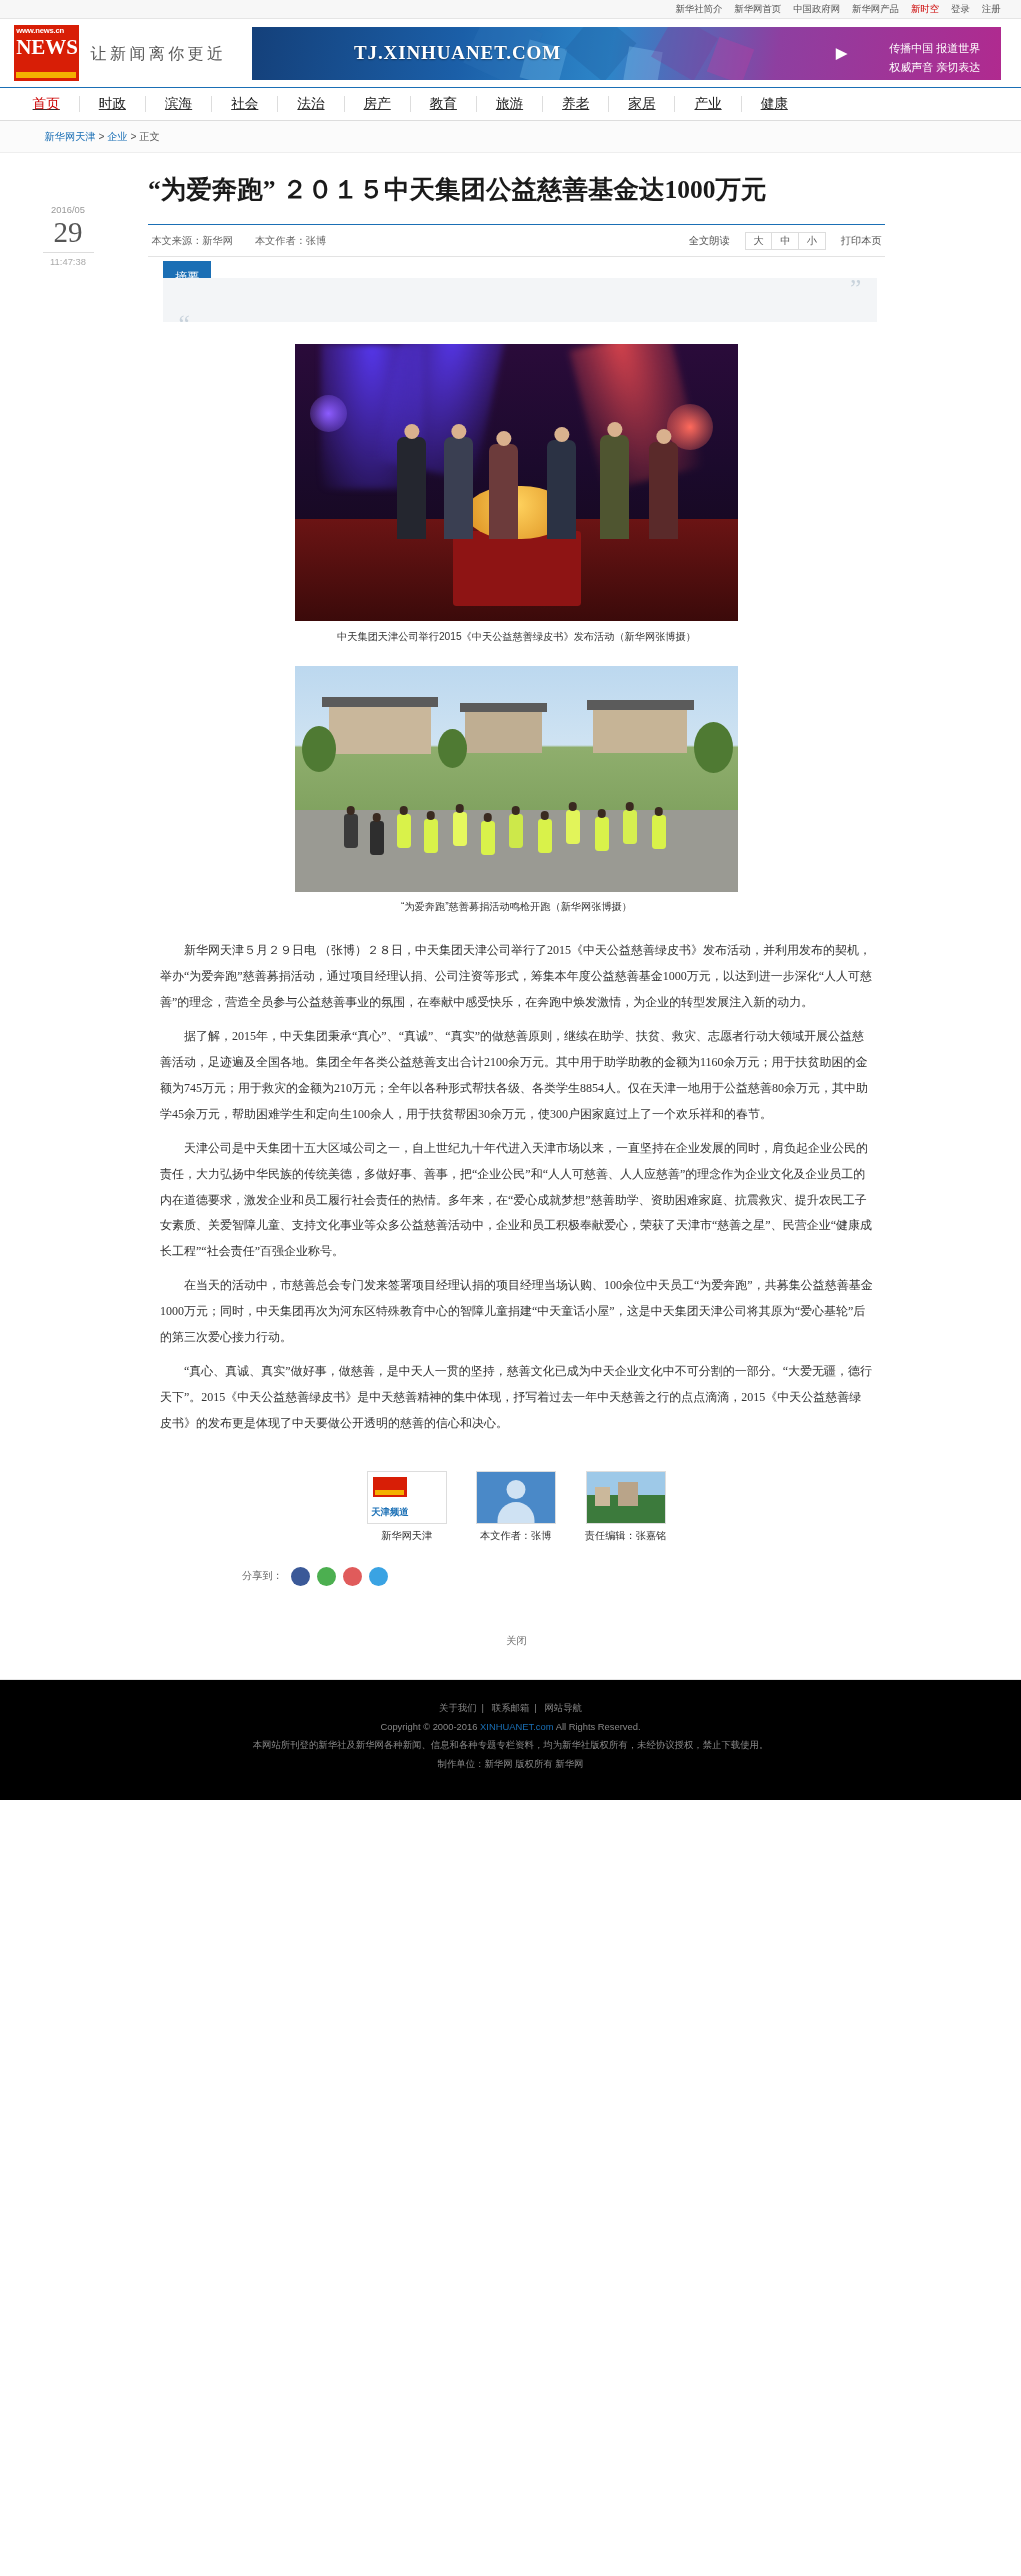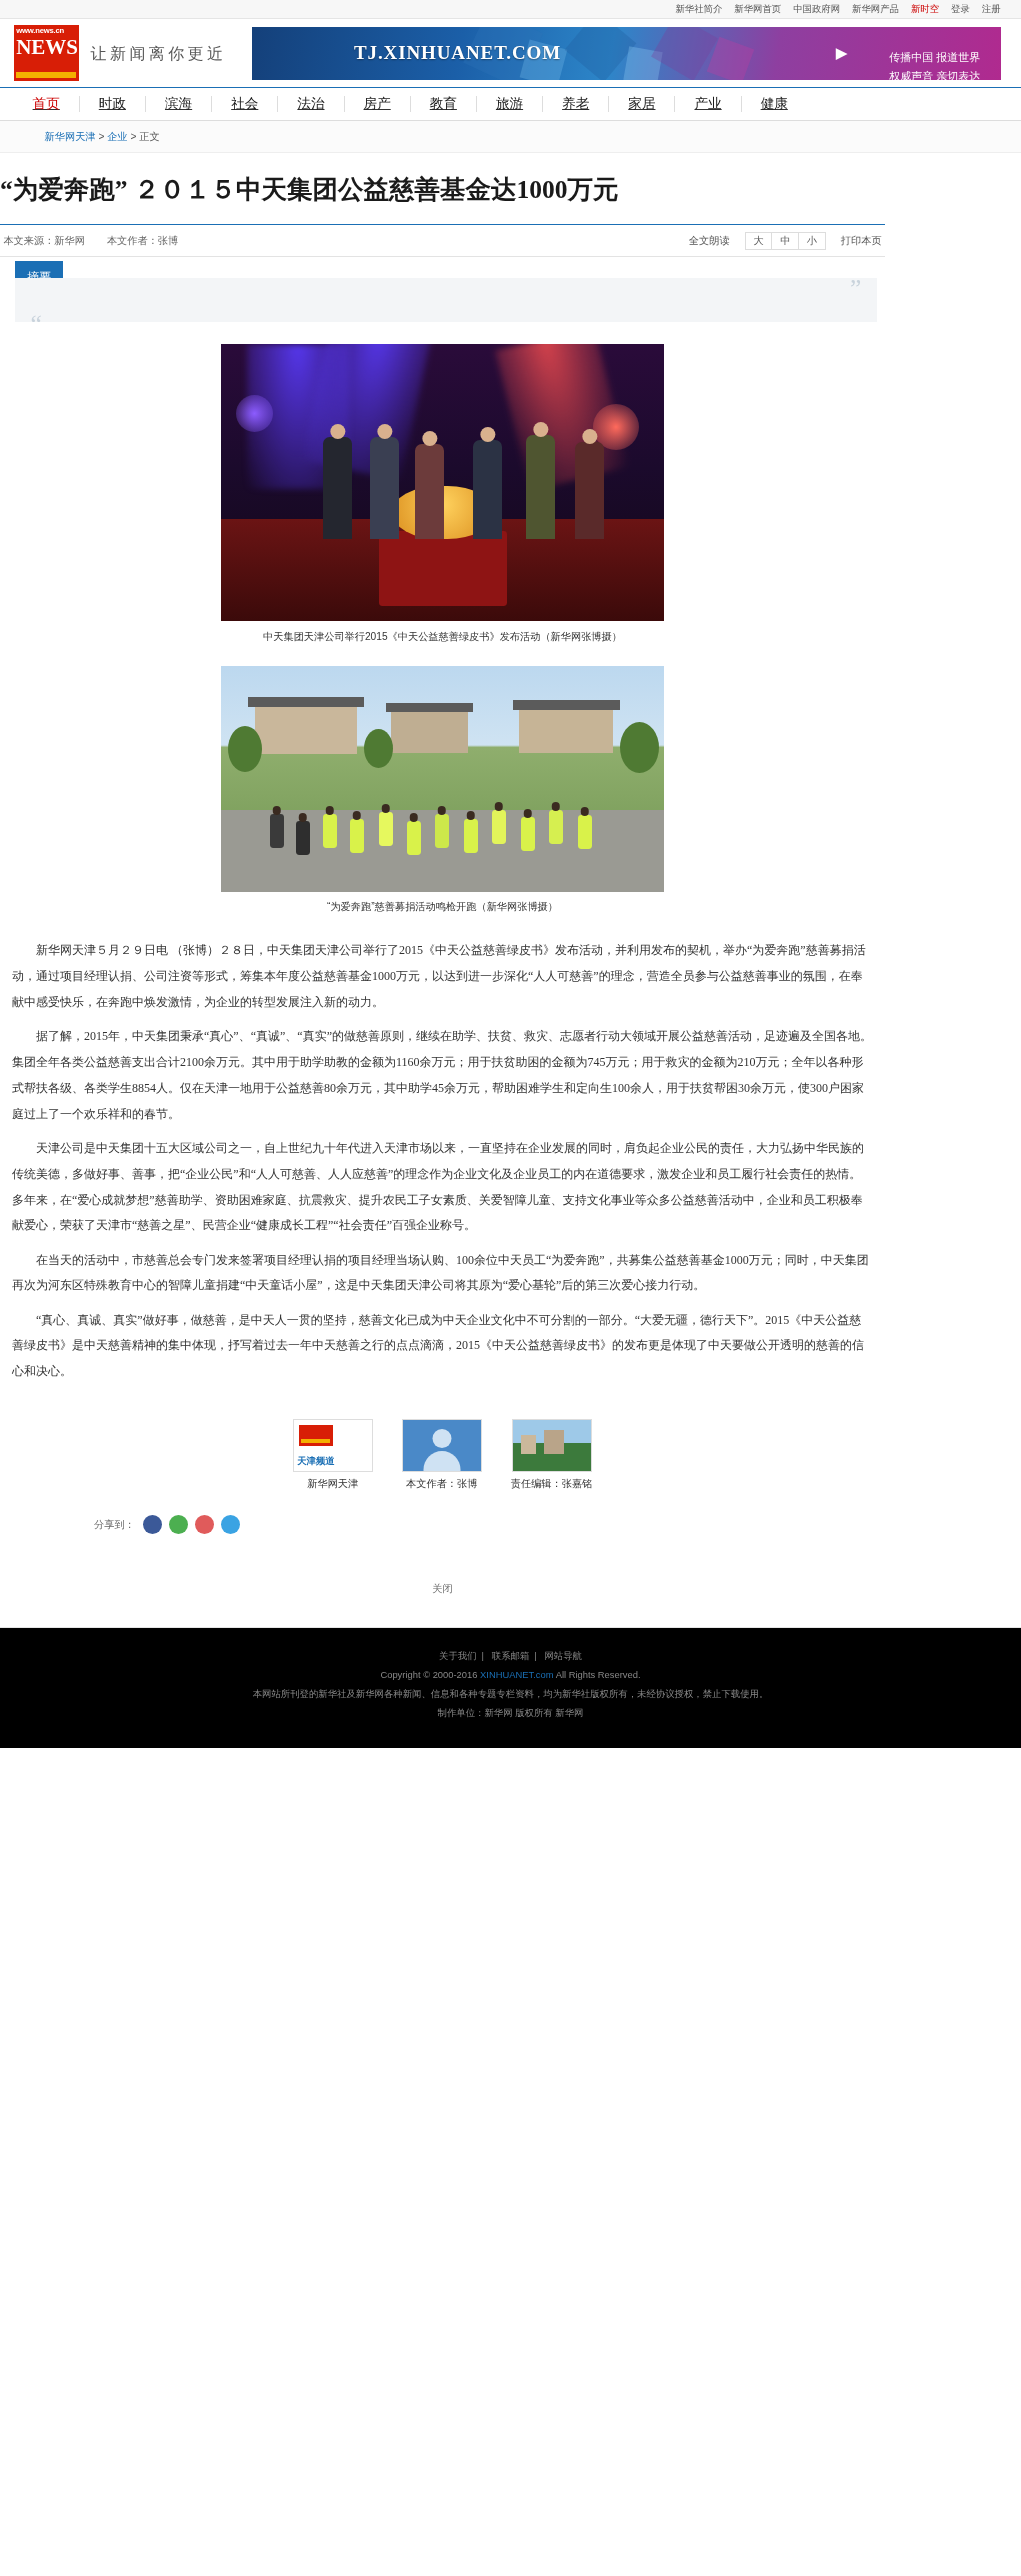--- a/index.html
+++ b/index.html
@@ -71,21 +71,21 @@
     border-style: solid;
   }
   .banner .btext {
     color:#fff; font-weight:bold; font-size: 19px;
     margin-left: 102px; letter-spacing: 0.9px;
     font-family:"Liberation Serif", serif;
     text-shadow: 0 0.9px 1.7px rgba(0,0,0,.4);
     position: relative;
   }
   .banner .bright {
-    position:absolute; right: 20.4px; top: 21px; color:#fff; font-size: 11px; line-height: 19px; text-align:right;
+    position:absolute; right: 20.4px; top: 12px; color:#fff; font-size: 11px; line-height: 19px; text-align:right;
   }
   .banner .arrow { position:absolute; right: 153px; top: 17px; color:#fff; font-size: 15.3px; }
 
   
   .nav {
     border-top: 1.7px solid #1a6fb5;
     border-bottom: 0.9px solid #ddd;
     height: 34px;
     display:flex;
     align-items:center;
@@ -114,21 +114,21 @@
   .breadcrumb a { color:#1a6fb5; text-decoration:none; }
 
   
   .content { display:flex; padding: 12px 0 0 0; }
   .gutter-left { width: 136px; flex: 0 0 136px; text-align:center; padding-top: 39px; }
   .date-ym { font-size: 9.4px; color:#999; }
   .date-d  { font-size: 29px; color:#555; font-family:"Liberation Serif", serif; line-height: 1.1; margin-top: 1.7px;}
   .date-line { width: 51px; height:0.9px; background:#ddd; margin: 3.4px auto; }
   .date-t { font-size: 9.4px; color:#aaa; }
 
-  .article { flex: 1; padding-right: 136px; }
+  .article { flex: 1; padding-right: 136px; margin-left: 12px; }
   h1.title {
     font-family: "Liberation Serif", "DejaVu Serif", serif;
     font-size: 25.5px;
     line-height: 1.45;
     color: #1a1a1a;
     font-weight: bold;
     margin: 6.8px 0 15.3px 0;
   }
   .meta {
     border-top: 1.7px solid #1a6fb5;
@@ -302,20 +302,26 @@
       <a>新华网天津</a>
       <span>&gt;</span>
       <a>企业</a>
       <span>&gt;</span>
       <span>正文</span>
     </span>
   </div>
 
   <div class="content">
 
+    <div class="gutter-left">
+      <div class="date-ym">2016/05</div>
+      <div class="date-d">29</div>
+      <div class="date-line"></div>
+      <div class="date-t">11:47:38</div>
+    </div>
 
     <div class="article">
 
       <h1 class="title">“为爱奔跑” ２０１５中天集团公益慈善基金达1000万元</h1>
 
       <div class="meta">
         <span class="src">
           <span>本文来源：</span><span>新华网</span>
         </span>
         <span class="src">

